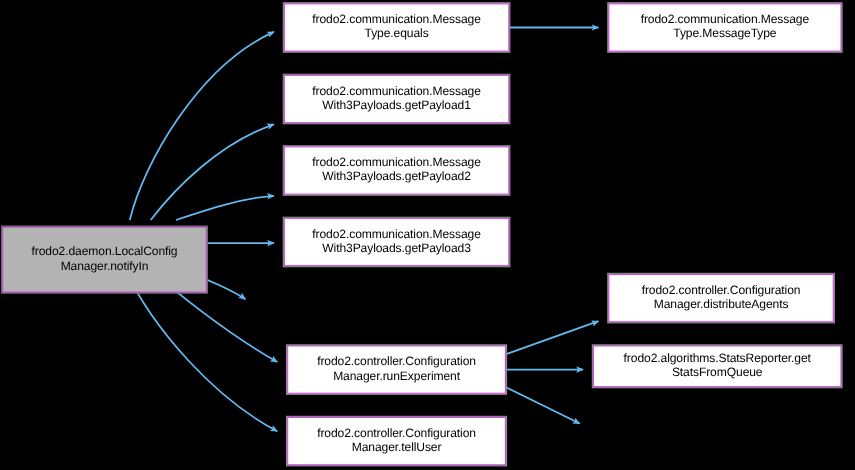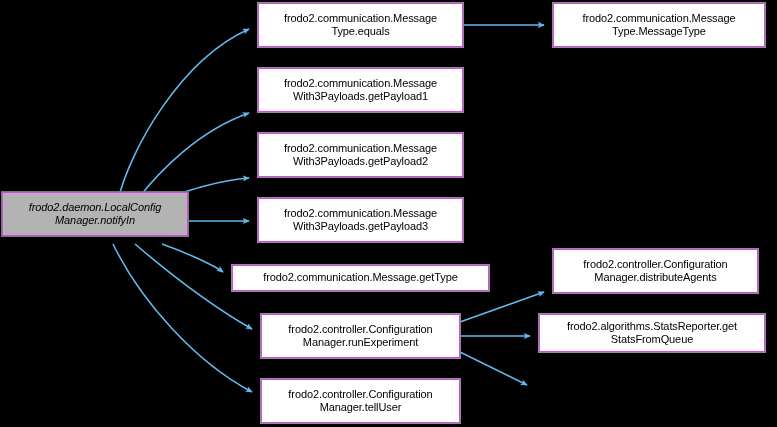--- a/index.html
+++ b/index.html
@@ -61,33 +61,32 @@
       <path d="M 160,200 C 190,190 220,180 249,178" fill="none" stroke="#63b8ee" stroke-width="1.6" marker-end="url(#arrowhead)"></path>
       <path d="M 189,221 L 249,221" fill="none" stroke="#63b8ee" stroke-width="1.6" marker-end="url(#arrowhead)"></path>
       <path d="M 162,244 C 190,254 215,266 223,272" fill="none" stroke="#63b8ee" stroke-width="1.6" marker-end="url(#arrowhead)"></path>
       <path d="M 135,244 C 170,274 215,308 252,329" fill="none" stroke="#63b8ee" stroke-width="1.6" marker-end="url(#arrowhead)"></path>
       <path d="M 113,244 C 140,300 195,362 252,392" fill="none" stroke="#63b8ee" stroke-width="1.6" marker-end="url(#arrowhead)"></path>
       <path d="M 463,25 L 544,25" fill="none" stroke="#63b8ee" stroke-width="1.6" marker-end="url(#arrowhead)"></path>
       <path d="M 460,322 L 544,292" fill="none" stroke="#63b8ee" stroke-width="1.6" marker-end="url(#arrowhead)"></path>
       <path d="M 460,336 L 530,336" fill="none" stroke="#63b8ee" stroke-width="1.6" marker-end="url(#arrowhead)"></path>
       <path d="M 460,352 L 527,385" fill="none" stroke="#63b8ee" stroke-width="1.6" marker-end="url(#arrowhead)"></path>
     </svg>
-<div class="node root" style="left: 2px; top: 192px; width: 186px; height: 44px; font-style: italic;"><span>frodo2.daemon.LocalConfig
+<div class="node root" style="left: 2px; top: 206px; width: 186px; height: 60px;"><span>frodo2.daemon.LocalConfig
 Manager.notifyIn</span></div>
     <div class="node" style="left: 258px; top: 3px; width: 205px; height: 44px;"><span>frodo2.communication.Message
 Type.equals</span></div>
     <div class="node" style="left: 553px; top: 3px; width: 212px; height: 44px;"><span>frodo2.communication.Message
 Type.MessageType</span></div>
     <div class="node" style="left: 258px; top: 68px; width: 205px; height: 44px;"><span>frodo2.communication.Message
 With3Payloads.getPayload1</span></div>
     <div class="node" style="left: 258px; top: 133px; width: 205px; height: 44px;"><span>frodo2.communication.Message
 With3Payloads.getPayload2</span></div>
     <div class="node" style="left: 258px; top: 198px; width: 205px; height: 44px;"><span>frodo2.communication.Message
 With3Payloads.getPayload3</span></div>
-    <div class="node" style="left: 232px; top: 265px; width: 257px; height: 26px;"><span>frodo2.communication.Message.getType</span></div>
     <div class="node" style="left: 553px; top: 249px; width: 205px; height: 44px;"><span>frodo2.controller.Configuration
 Manager.distributeAgents</span></div>
     <div class="node" style="left: 261px; top: 314px; width: 199px; height: 44px;"><span>frodo2.controller.Configuration
 Manager.runExperiment</span></div>
     <div class="node" style="left: 539px; top: 314px; width: 226px; height: 38px;"><span>frodo2.algorithms.StatsReporter.get
 StatsFromQueue</span></div>
     <div class="node" style="left: 261px; top: 379px; width: 199px; height: 44px;"><span>frodo2.controller.Configuration
 Manager.tellUser</span></div>
   </div>
 

